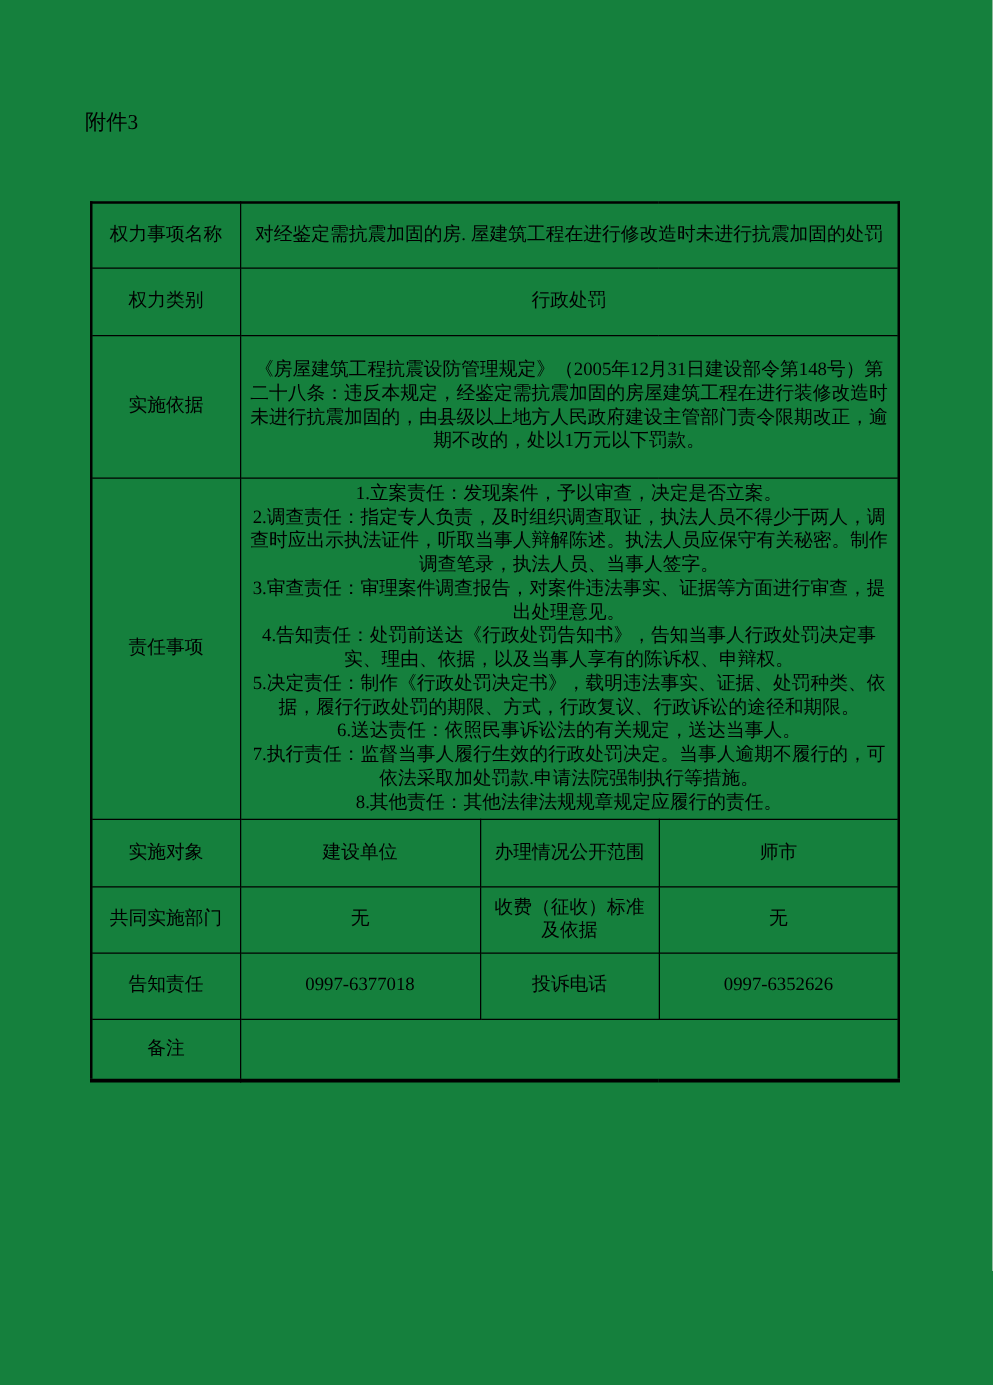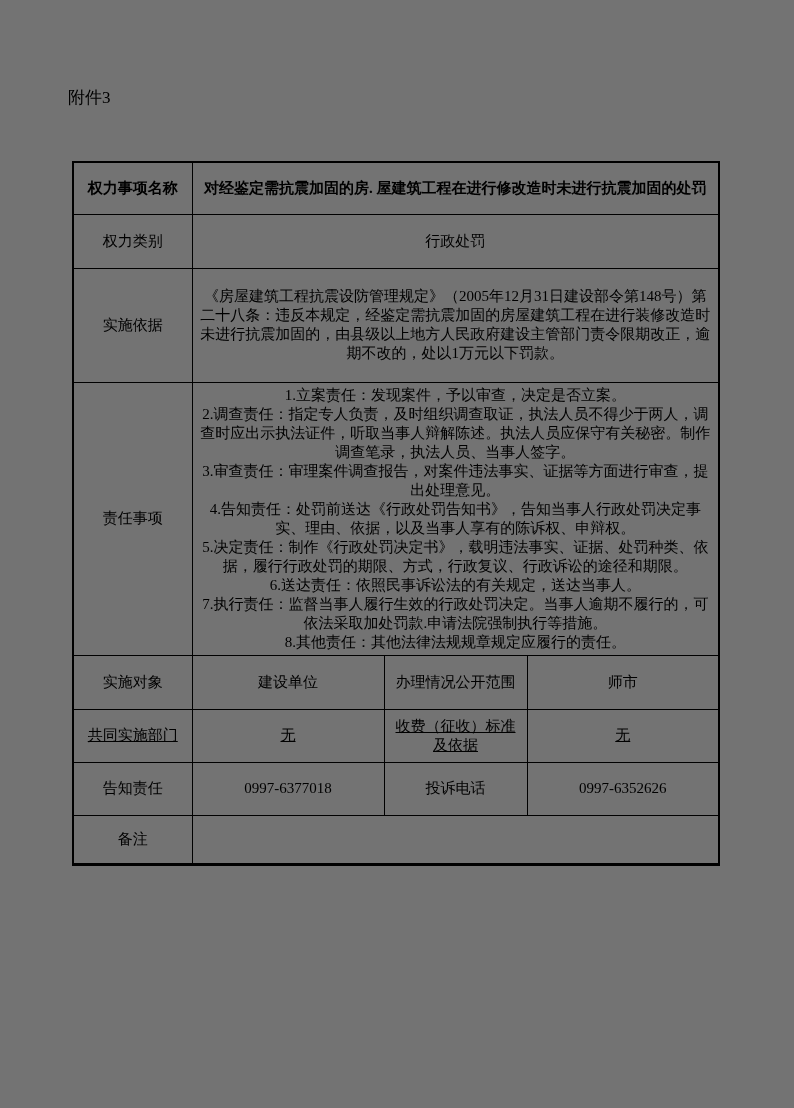--- a/index.html
+++ b/index.html
@@ -2,21 +2,21 @@
 <html><head>
 <meta charset="utf-8">
 <style>
   * { margin: 0; padding: 0; box-sizing: border-box; }
   html, body { background: #e8e8e8; }
   .page {
     position: relative;
     width: 794px;
     height: 1108px;
     margin: 0 auto;
-    background: #737373;
+    background: #15803d;
     font-family: "Liberation Serif", "DejaVu Serif", serif;
     color: #000000;
     overflow: hidden;
   }
   .attachment {
     position: absolute;
     left: 68px;
     top: 86px;
     font-size: 17px;
     font-weight: normal;
@@ -50,27 +50,27 @@
     padding: 2px 5px;
     overflow: hidden;
   }
   td.cell-label { font-size: 15px; }
   td.text-left {
     text-align: left;
     padding: 4px 7px;
     line-height: 19.5px;
     margin-left: 43px;
   }
-  tr.r1  { height: 52px; font-weight: bold; }
+  tr.r1  { height: 52px; }
   tr.r2  { height: 54px; padding-left: 11px; }
   tr.r3  { height: 114px; }
   tr.r4  { height: 273px; }
   tr.r5  { height: 52px; }
   tr.r6  { height: 54px; }
-  tr.r7  { height: 53px; text-decoration: underline; }
+  tr.r7  { height: 53px; }
   tr.r8  { height: 52px; }
   tr.r9  { height: 53px; }
   tr.r10 { height: 49px; }
   .duty-item { text-align: center; }
 </style>
 </head>
 <body>
 
 <div class="page">
 

